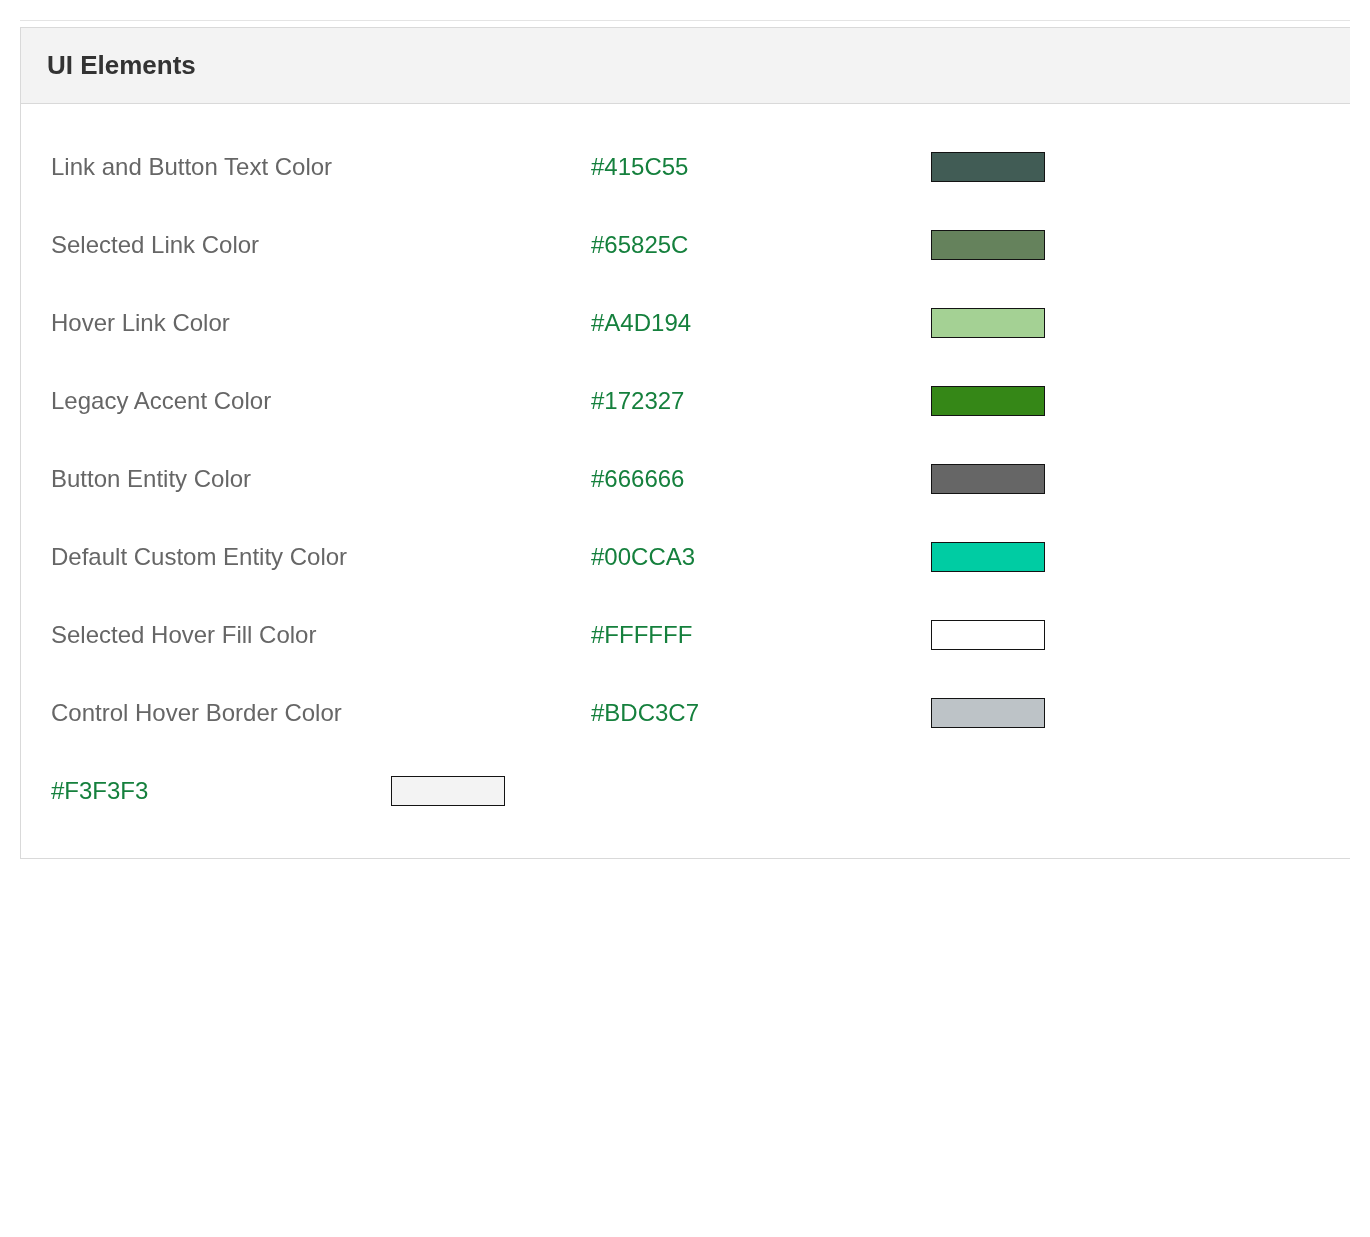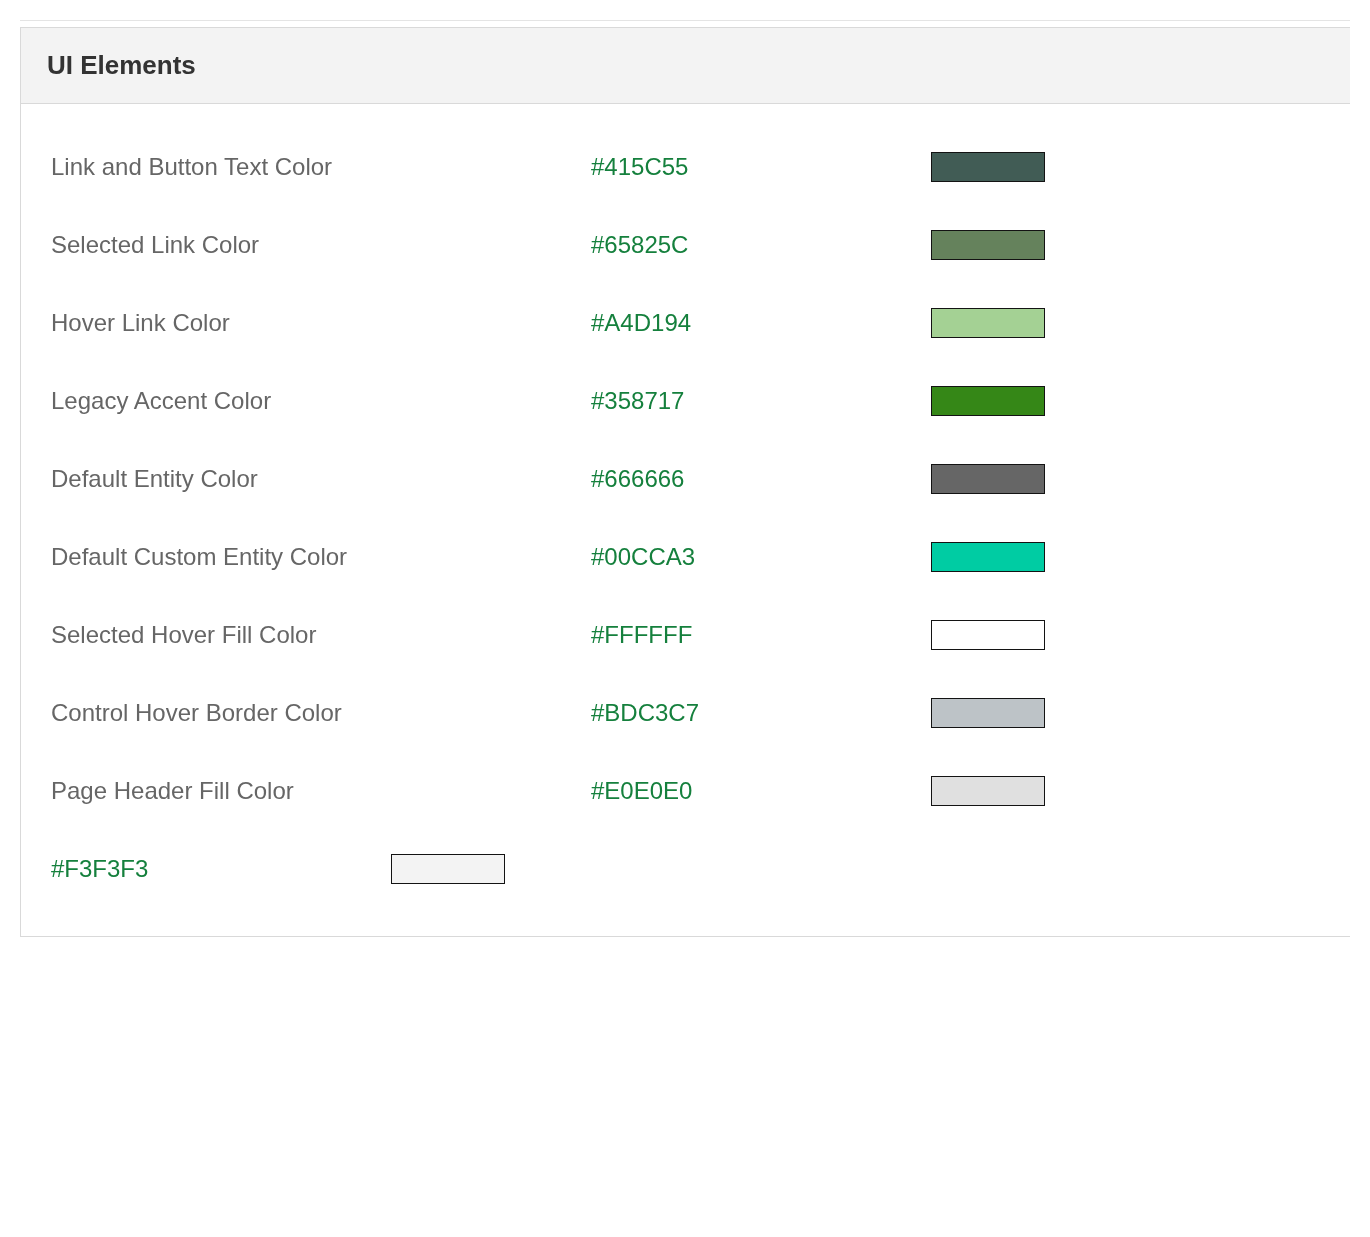--- a/index.html
+++ b/index.html
@@ -82,46 +82,41 @@
         <div class="color-value">#65825C</div>
         <div class="color-swatch" title="#65825C" style="background-color: rgb(101, 130, 92);"></div>
       </div>
       <div class="color-row">
         <div class="color-label">Hover Link Color</div>
         <div class="color-value">#A4D194</div>
         <div class="color-swatch" title="#A4D194" style="background-color: rgb(164, 209, 148);"></div>
       </div>
       <div class="color-row">
         <div class="color-label">Legacy Accent Color</div>
-        <div class="color-value">#358717</div>
+        <div class="color-value">#172327</div>
         <div class="color-swatch" title="#358717" style="background-color: rgb(53, 135, 23);"></div>
       </div>
       <div class="color-row">
-        <div class="color-label">Default Entity Color</div>
+        <div class="color-label">Button Entity Color</div>
         <div class="color-value">#666666</div>
         <div class="color-swatch" title="#666666" style="background-color: rgb(102, 102, 102);"></div>
       </div>
       <div class="color-row">
         <div class="color-label">Default Custom Entity Color</div>
         <div class="color-value">#00CCA3</div>
         <div class="color-swatch" title="#00CCA3" style="background-color: rgb(0, 204, 163);"></div>
       </div>
       <div class="color-row">
         <div class="color-label">Selected Hover Fill Color</div>
         <div class="color-value">#FFFFFF</div>
         <div class="color-swatch" title="#FFFFFF" style="background-color: rgb(255, 255, 255);"></div>
       </div>
       <div class="color-row">
         <div class="color-label">Control Hover Border Color</div>
         <div class="color-value">#BDC3C7</div>
         <div class="color-swatch" title="#BDC3C7" style="background-color: rgb(189, 195, 199);"></div>
       </div>
       <div class="color-row">
-        <div class="color-label">Page Header Fill Color</div>
-        <div class="color-value">#E0E0E0</div>
-        <div class="color-swatch" title="#E0E0E0" style="background-color: rgb(224, 224, 224);"></div>
-      </div>
-      <div class="color-row">
         <div class="color-value">#F3F3F3</div>
         <div class="color-swatch" title="#F3F3F3" style="background-color: rgb(243, 243, 243);"></div>
       </div>
     </div>
 </div>
 
 </body></html>

